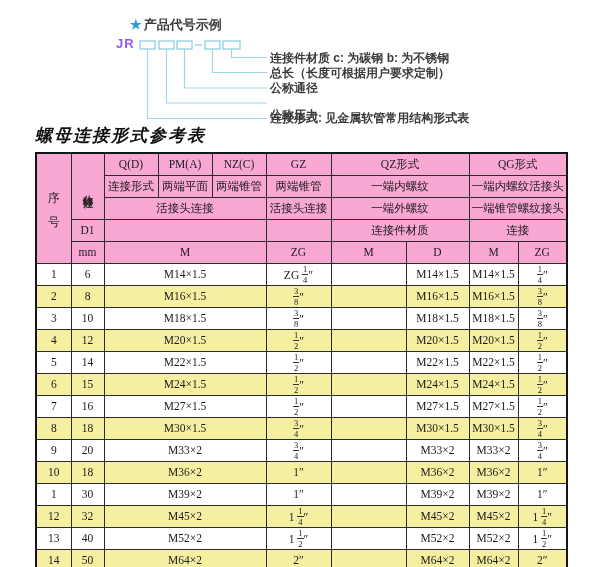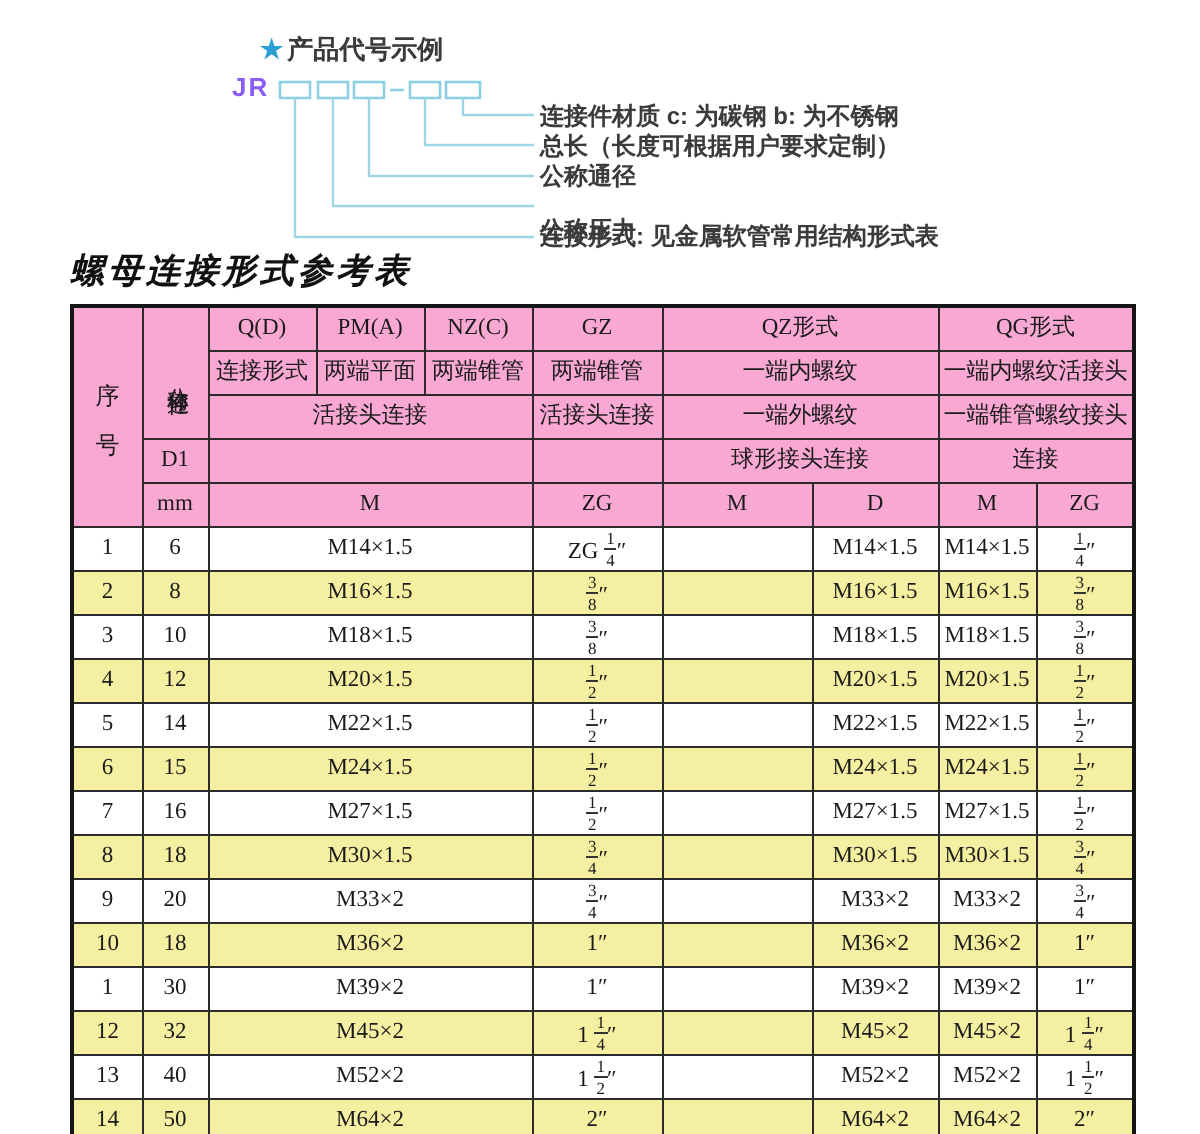--- a/index.html
+++ b/index.html
@@ -129,21 +129,21 @@
     <tr>
       <th colspan="3">活接头连接</th>
       <th>活接头连接</th>
       <th colspan="2">一端外螺纹</th>
       <th colspan="2">一端锥管螺纹接头</th>
     </tr>
     <tr>
       <th>D1</th>
       <th colspan="3"></th>
       <th></th>
-      <th colspan="2">球形接头连接</th>
+      <th colspan="2">连接件材质</th>
       <th colspan="2">连接</th>
     </tr>
     <tr>
       <th>mm</th>
       <th colspan="3">M</th>
       <th>ZG</th>
       <th>M</th>
       <th>D</th>
       <th>M</th>
       <th>ZG</th>

